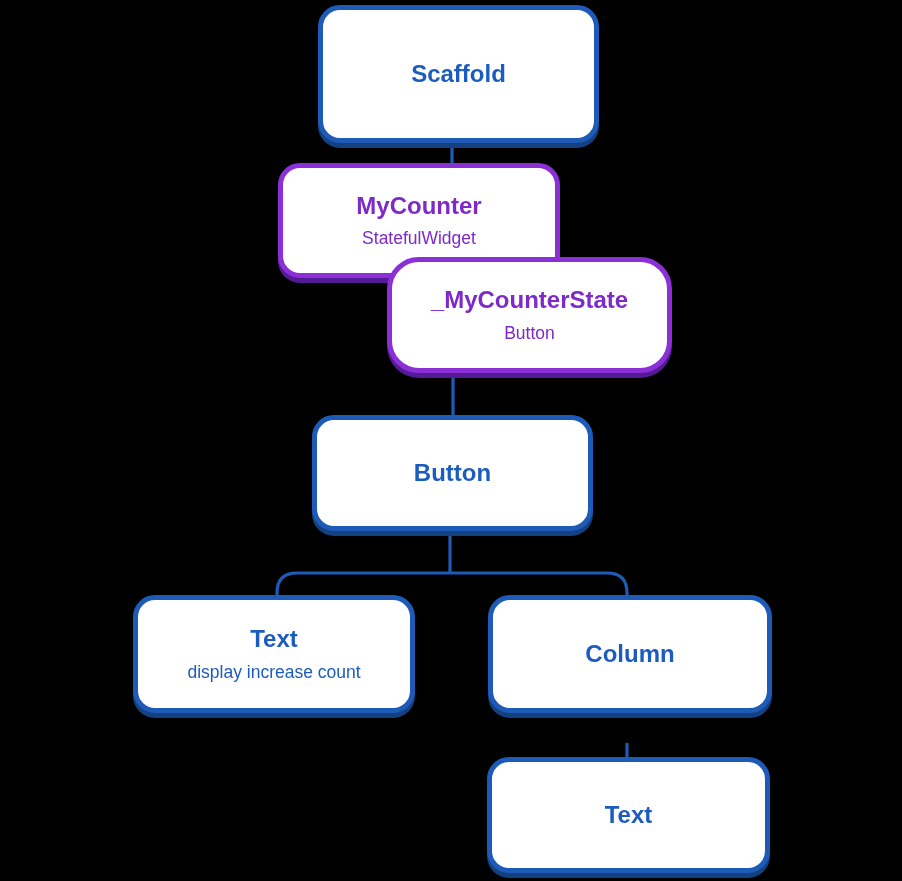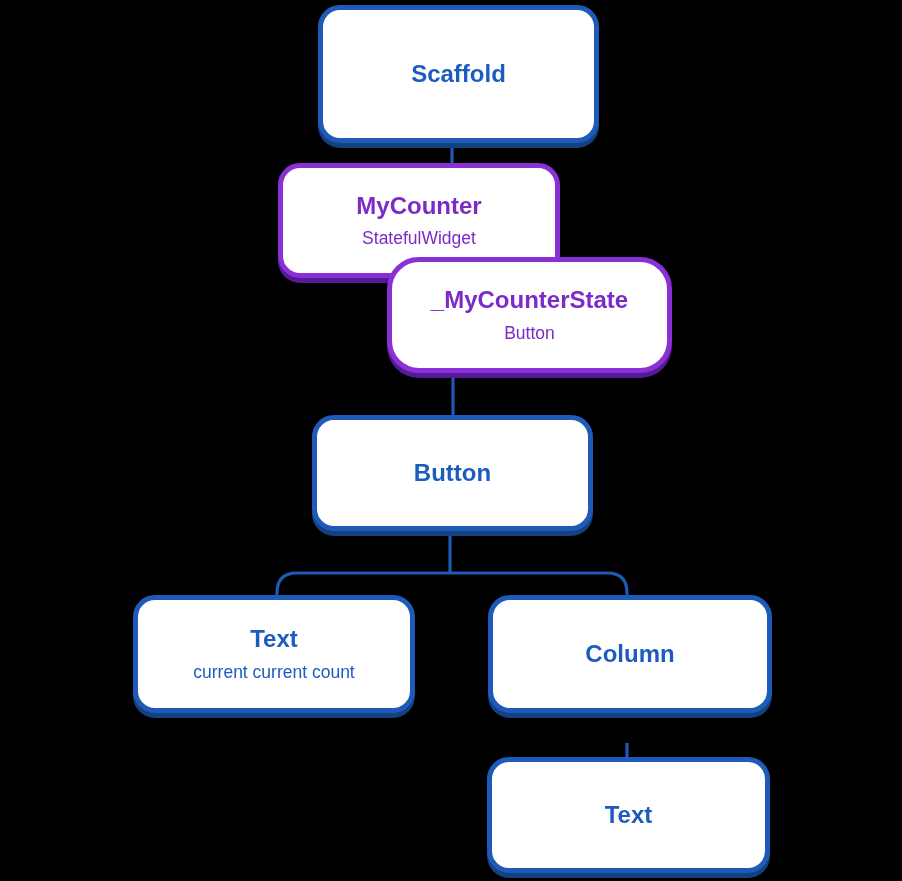--- a/index.html
+++ b/index.html
@@ -84,21 +84,21 @@
     <div class="node__title">_MyCounterState</div>
     <div class="node__subtitle">Button</div>
   </div>
 
   <div class="node node--blue" id="node-column">
     <div class="node__title">Button</div>
   </div>
 
   <div class="node node--blue" id="node-text-display">
     <div class="node__title">Text</div>
-    <div class="node__subtitle">current current count</div>
+    <div class="node__subtitle">display increase count</div>
   </div>
 
   <div class="node node--blue" id="node-button">
     <div class="node__title">Column</div>
   </div>
 
   <div class="node node--blue" id="node-text-child">
     <div class="node__title">Text</div>
   </div>
 

